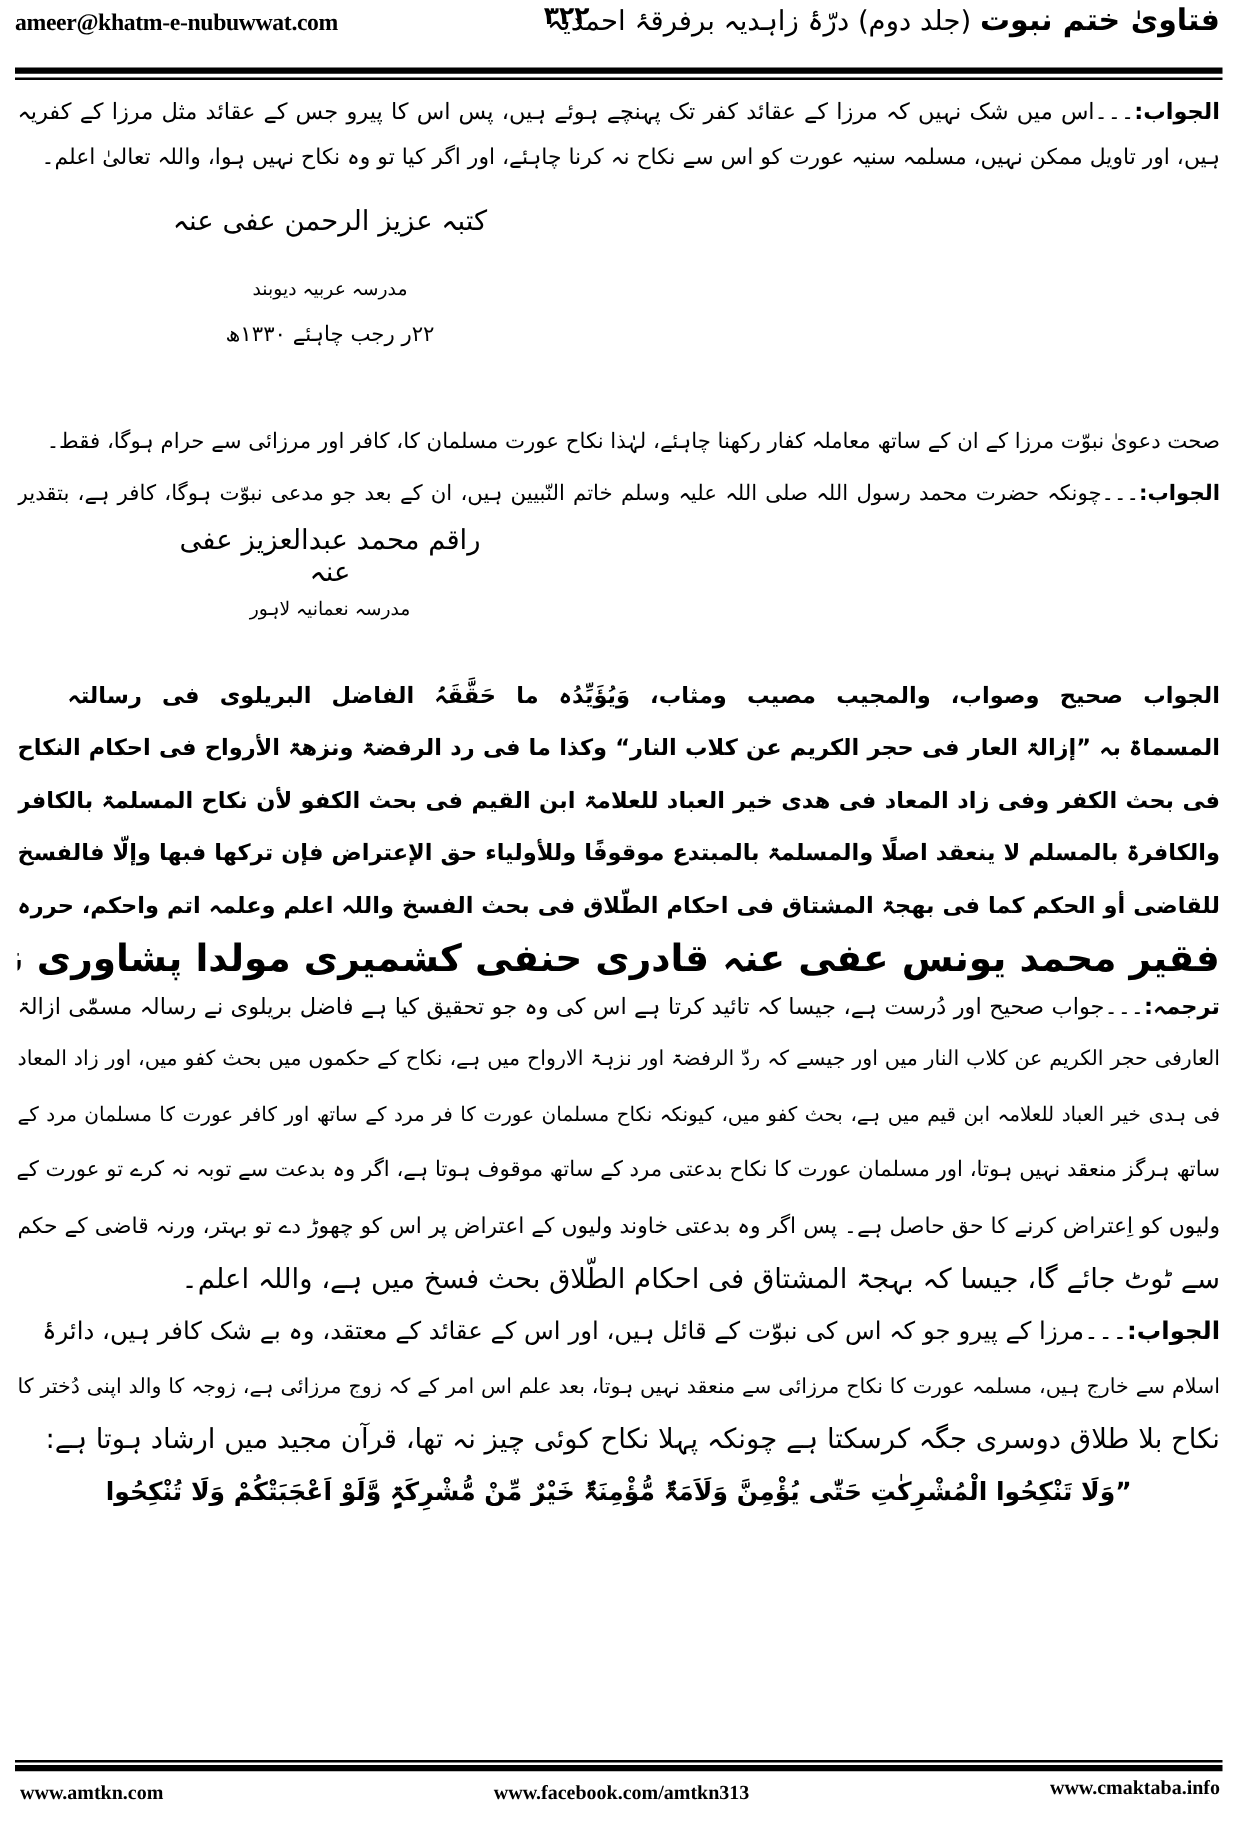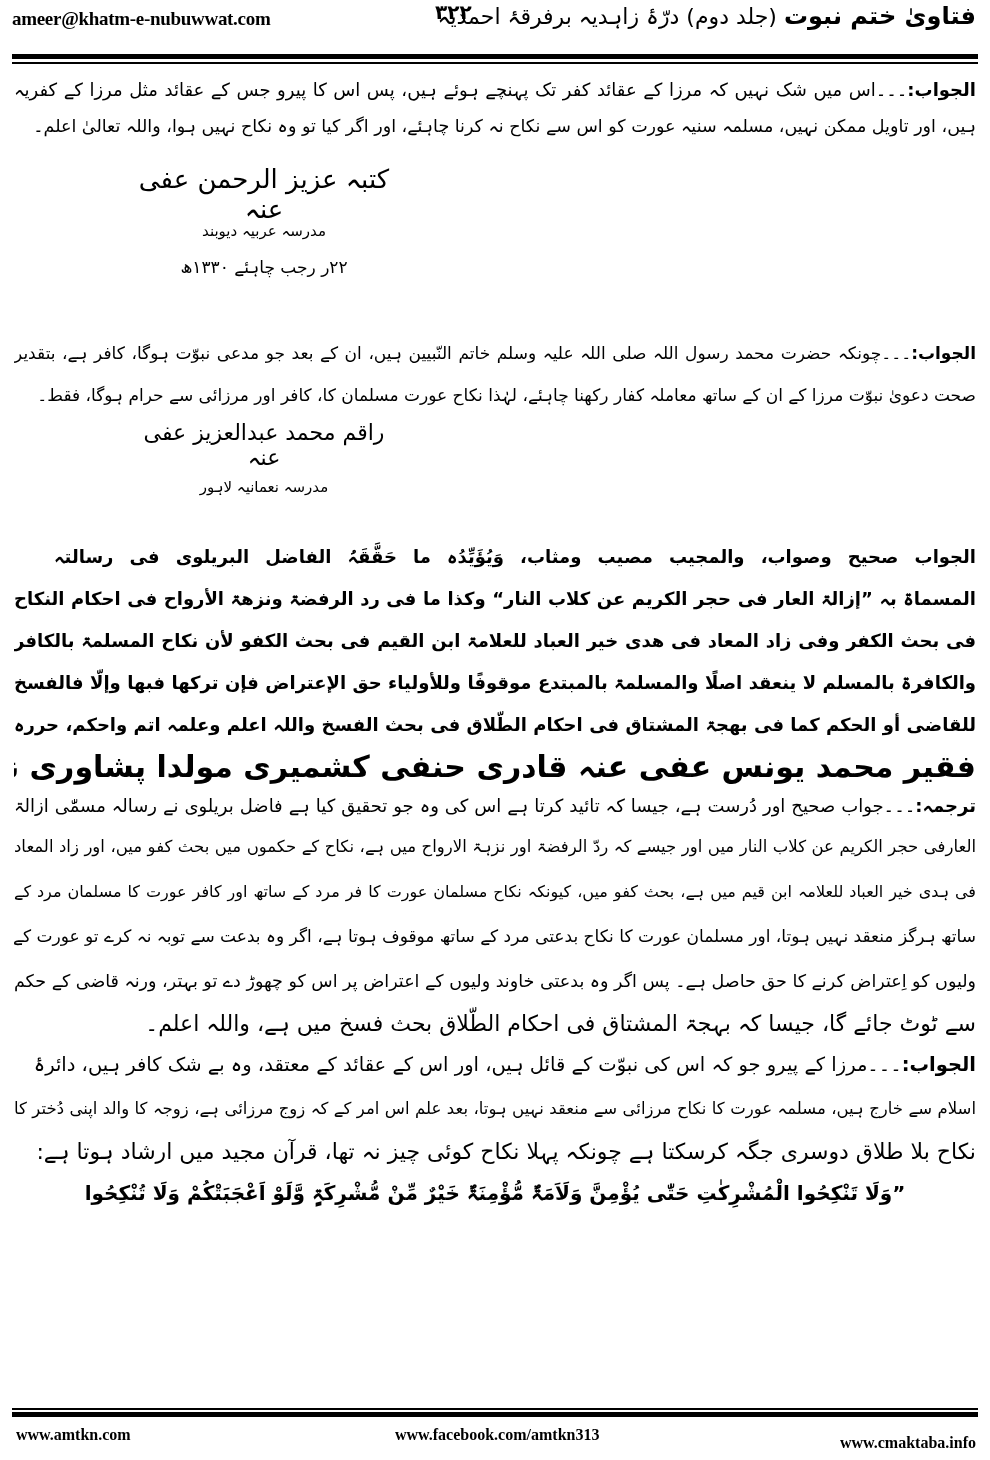--- a/index.html
+++ b/index.html
@@ -20,21 +20,21 @@
   .line { font-size: 22px; line-height: 36px; height: 36px; white-space: nowrap; overflow: hidden; text-align: justify; text-align-last: justify; }
   .line.last { text-align-last: right; }
   .line .lbl { font-weight: bold; font-size: 24px; }
   .sig { direction: rtl; position: absolute; text-align: center; font-family: "DejaVu Sans", sans-serif; }
   .arabic .line { font-weight: bold; font-size: 30px; line-height: 42px; height: 42px; }
   .quran { text-align: center; text-align-last: center !important; font-weight: bold; font-size: 20px; }
 
   .footer { position: absolute; left: 0; top: 1420px; width: 990px; height: 40px; font-family: "Liberation Serif", serif; font-weight: bold; font-size: 16px; }
   .ft-left { position: absolute; left: 16px; top: 6px; }
   .ft-center { position: absolute; left: 395px; top: 6px; }
-  .ft-right { position: absolute; right: 14px; top: 14px; margin-left: 36px; }
+  .ft-right { position: absolute; right: 14px; top: 2px; margin-left: 36px; }
 </style>
 </head>
 <body>
 
 <div class="header">
   <div class="hdr-email">ameer@khatm-e-nubuwwat.com</div>
   <div class="hdr-page">۳۲۲</div>
   <div class="hdr-title">
     <span class="bold">فتاویٰ ختم نبوت</span>
     <span>(جلد دوم)</span>
@@ -44,28 +44,28 @@
 <div class="rule-thick r1"></div>
 <div class="rule-thin r2"></div>
 
 <div class="body">
 
   <div style="height:70px;">
     <div class="line" style="font-size: 18px;"><span class="lbl" style="font-size: 18px;">الجواب:</span><span style="font-size: 18px;">۔۔۔اس میں شک نہیں کہ مرزا کے عقائد کفر تک پہنچے ہوئے ہیں، پس اس کا پیرو جس کے عقائد مثل مرزا کے کفریہ</span></div>
     <div class="line last" style="font-size: 17.5px;">ہیں، اور تاویل ممکن نہیں، مسلمہ سنیہ عورت کو اس سے نکاح نہ کرنا چاہئے، اور اگر کیا تو وہ نکاح نہیں ہوا، واللہ تعالیٰ اعلم۔</div>
   </div>
   <div style="position:relative;height:190px;">
-    <div class="sig" style="left:120px;top:22px;width:260px;font-size:26px;">کتبہ عزیز الرحمن عفی عنہ</div>
+    <div class="sig" style="left:120px;top:22px;width:260px;font-size:22px;">کتبہ عزیز الرحمن عفی عنہ</div>
     <div class="sig" style="left:120px;top:80px;width:260px;font-size:15px;">مدرسہ عربیہ دیوبند</div>
     <div class="sig" style="left:120px;top:115px;width:260px;font-size:17px;">۲۲ر رجب چاہئے ۱۳۳۰ھ</div>
   </div>
 
   <div style="height:84px;">
+    <div class="line last" style="line-height: 42px; height: 42px; font-size: 17px;">صحت دعویٰ نبوّت مرزا کے ان کے ساتھ معاملہ کفار رکھنا چاہئے، لہٰذا نکاح عورت مسلمان کا، کافر اور مرزائی سے حرام ہوگا، فقط۔</div>
     <div class="line" style="line-height: 42px; height: 42px; font-size: 17px;"><span class="lbl" style="font-size: 17px;">الجواب:</span><span style="font-size: 17px;">۔۔۔چونکہ حضرت محمد رسول اللہ صلی اللہ علیہ وسلم خاتم النّبیین ہیں، ان کے بعد جو مدعی نبوّت ہوگا، کافر ہے، بتقدیر</span></div>
-    <div class="line last" style="line-height: 42px; height: 42px; font-size: 17px;">صحت دعویٰ نبوّت مرزا کے ان کے ساتھ معاملہ کفار رکھنا چاہئے، لہٰذا نکاح عورت مسلمان کا، کافر اور مرزائی سے حرام ہوگا، فقط۔</div>
   </div>
   <div style="position:relative;height:120px;">
     <div class="sig" style="left:120px;top:4px;width:260px;font-size:22px;">راقم محمد عبدالعزیز عفی عنہ</div>
     <div class="sig" style="left:120px;top:62px;width:260px;font-size:15px;">مدرسہ نعمانیہ لاہور</div>
   </div>
 
   <div class="arabic">
     <div class="line" style="font-size: 18px; margin-left: 40px;">الجواب صحیح وصواب، والمجیب مصیب ومثاب، وَیُؤَیِّدُہ ما حَقَّقَہُ الفاضل البریلوی فی رسالتہ</div>
     <div class="line" style="font-size: 18px;">المسماۃ بہ ”إزالۃ العار فی حجر الکریم عن کلاب النار“ وکذا ما فی رد الرفضۃ ونزھۃ الأرواح فی احکام النکاح</div>
     <div class="line" style="font-size: 18px;">فی بحث الکفر وفی زاد المعاد فی ھدی خیر العباد للعلامۃ ابن القیم فی بحث الکفو لأن نکاح المسلمۃ بالکافر</div>

